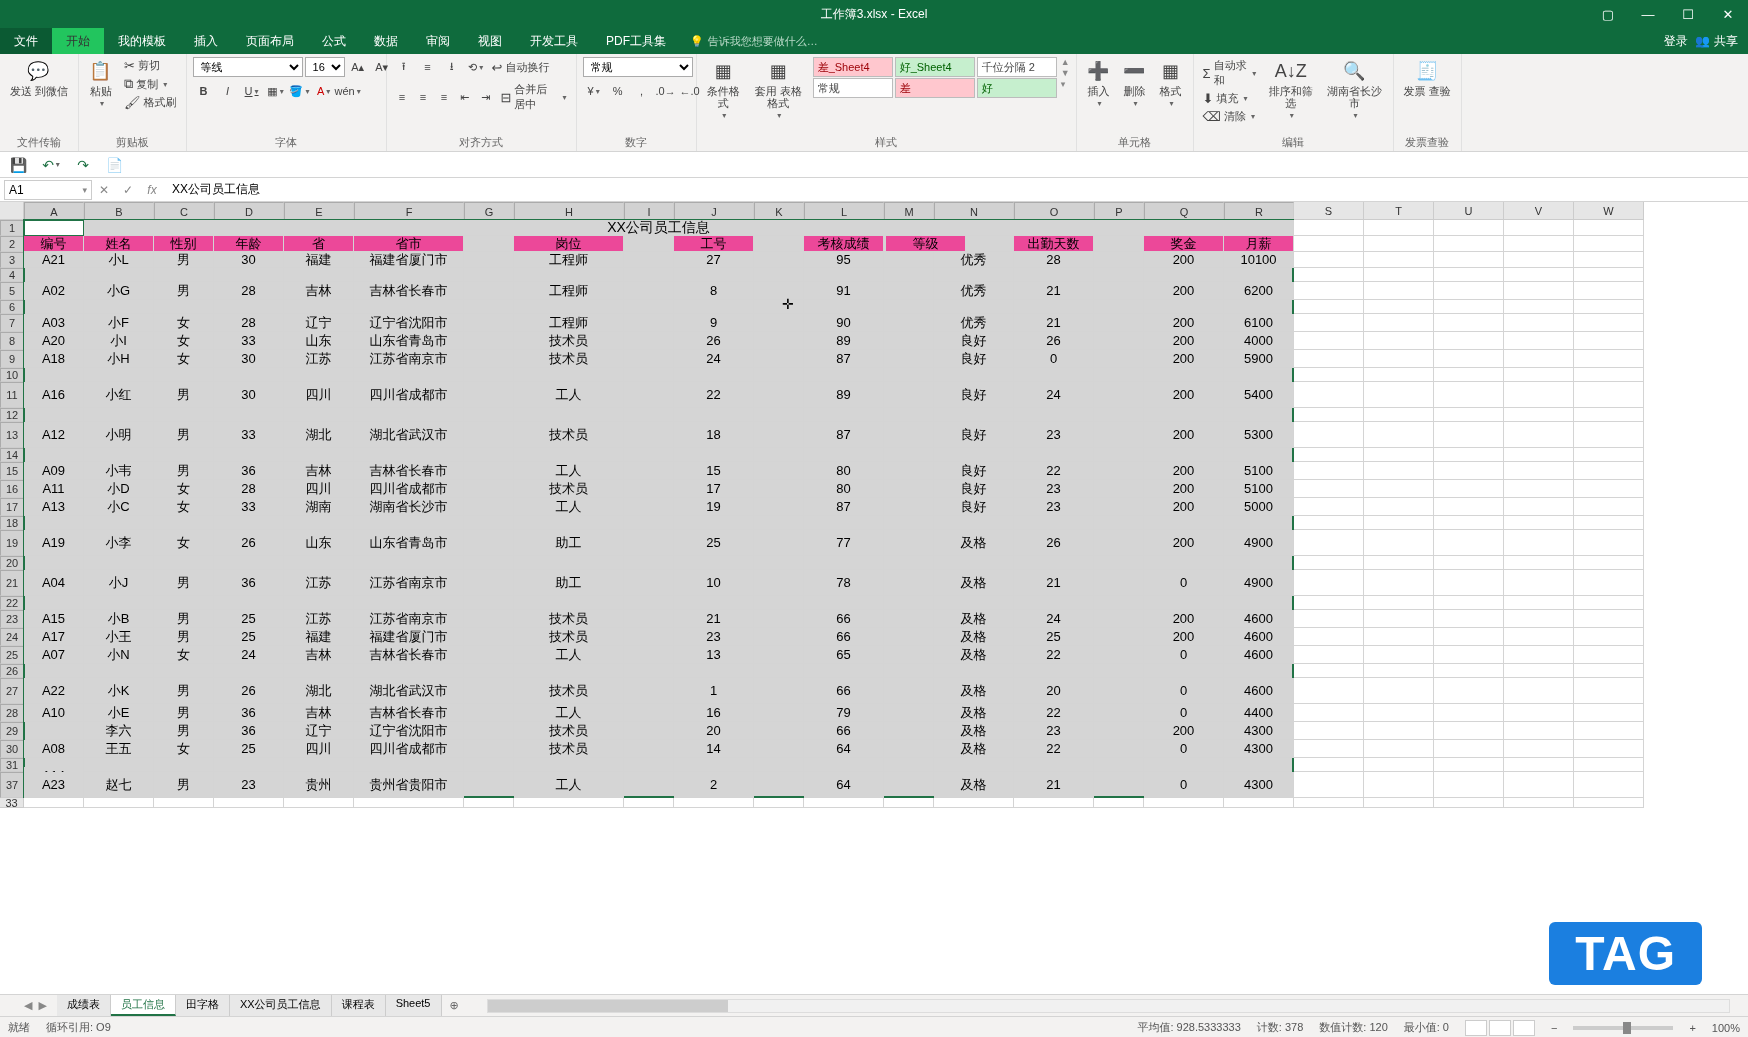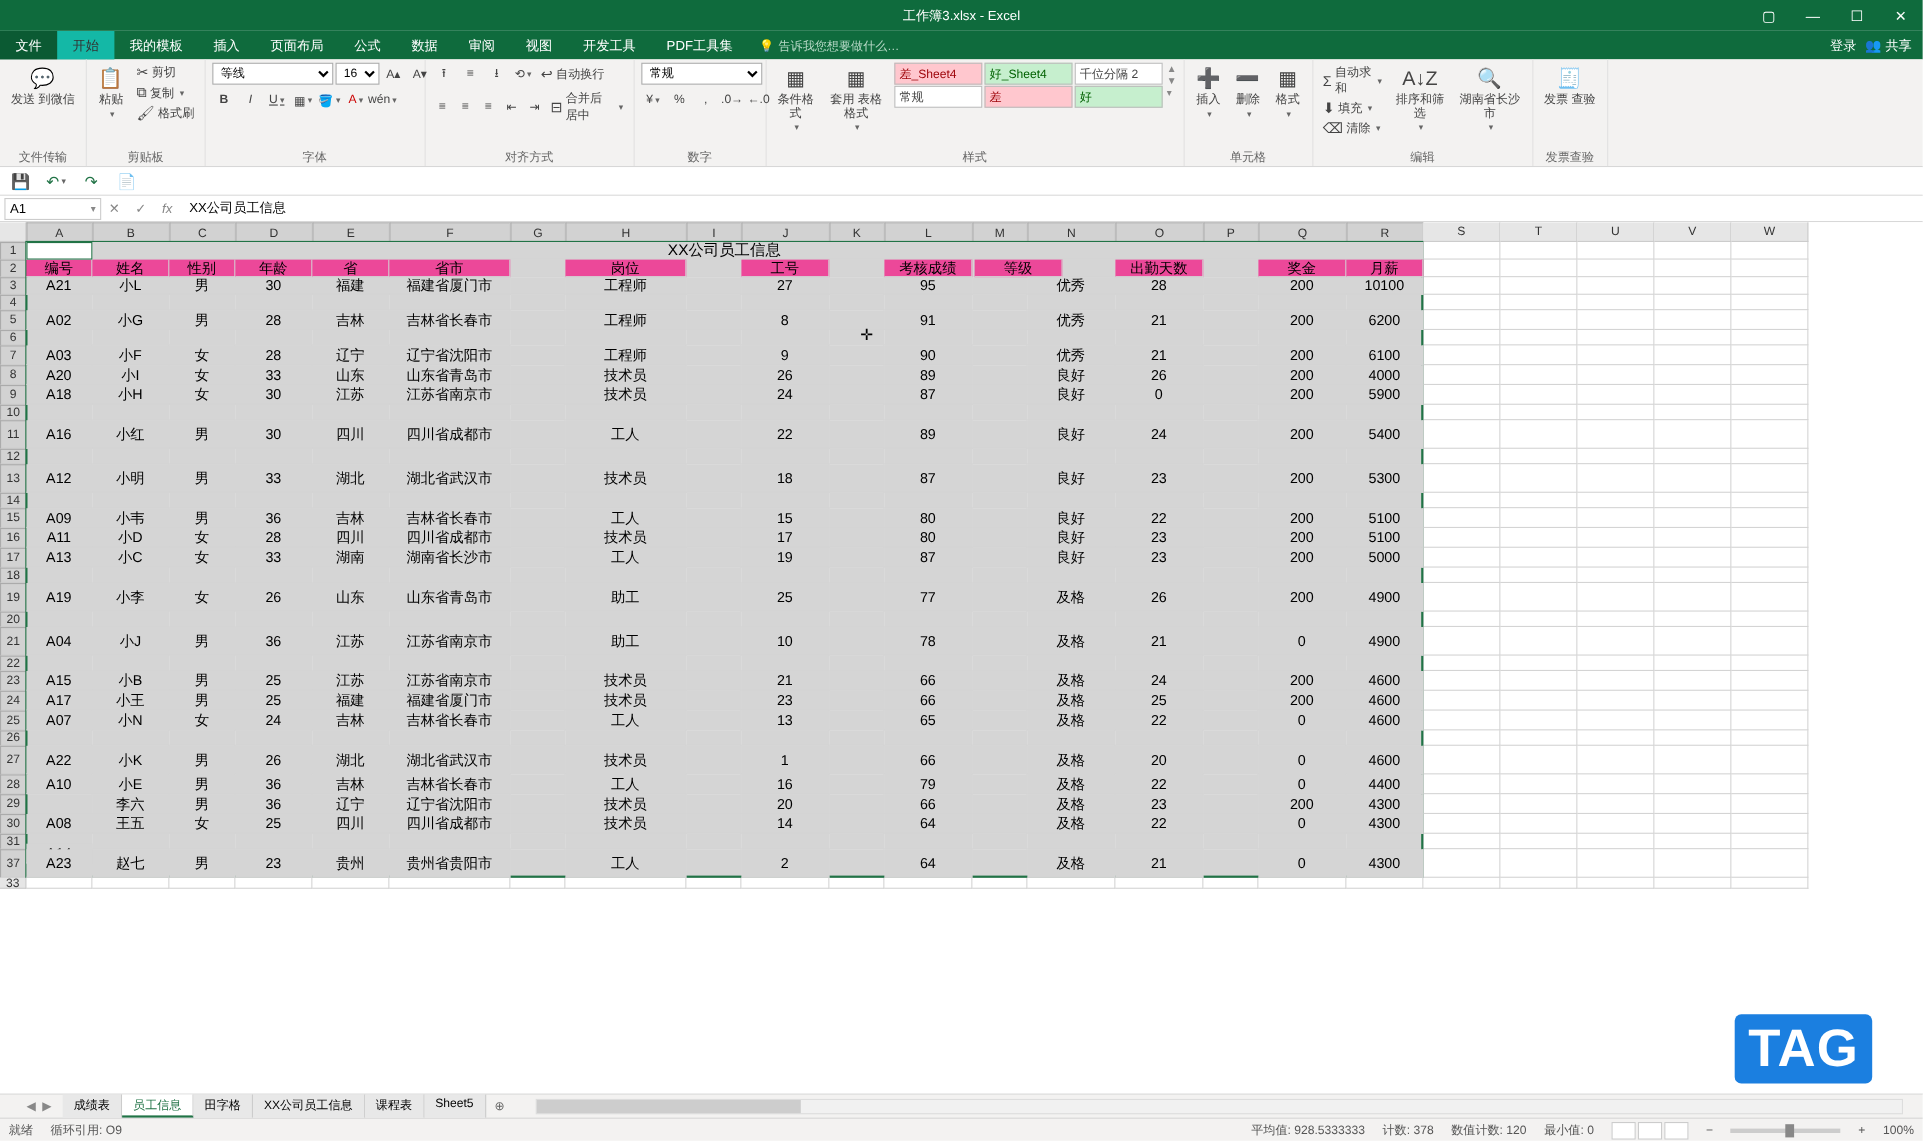--- a/index.html
+++ b/index.html
@@ -3,21 +3,21 @@
 <meta charset="utf-8">
 <style>
 * { box-sizing: border-box; margin: 0; padding: 0; font-family: "Microsoft YaHei", "Segoe UI", sans-serif; }
 body { background: #fff; overflow: hidden; width: 1748px; height: 1037px; position: relative; }
 .titlebar { height: 28px; background: #0f6b3d; color: #fff; display: flex; align-items: center; justify-content: center; position: relative; }
 .titlebar .title { font-size: 12px; }
 .titlebar .win-controls { position: absolute; right: 0; display: flex; }
 .titlebar .win-btn { width: 40px; height: 28px; display: flex; align-items: center; justify-content: center; font-size: 13px; cursor: pointer; }
 .menubar { height: 26px; background: #0f6b3d; display: flex; align-items: stretch; color: #fff; font-size: 12px; }
 .menubar .tab { padding: 0 14px; display: flex; align-items: center; cursor: pointer; }
-.menubar .tab.active { background: #14b8a6; color: #333; }
+.menubar .tab.active { background: #22c55e; color: #333; }
 .menubar .tab.file { background: #0b5a33; }
 .menubar .tell-me { margin-left: 10px; color: #b8d9c7; font-size: 11px; display: flex; align-items: center; gap: 4px; }
 .menubar .right { margin-left: auto; display: flex; align-items: center; gap: 8px; padding-right: 10px; }
 .menubar .right span { cursor: pointer; }
 .ribbon { height: 98px; background: #f3f2f1; border-bottom: 1px solid #d4d4d4; display: flex; font-size: 11px; color: #444; }
 .rgroup { border-right: 1px solid #e1e1e1; padding: 3px 6px 1px; display: flex; flex-direction: column; justify-content: space-between; }
 .rgroup .label { text-align: center; font-size: 11px; color: #666; padding-top: 2px; }
 .rgroup .body { display: flex; gap: 4px; align-items: flex-start; }
 .bigbtn { display: flex; flex-direction: column; align-items: center; gap: 2px; padding: 2px 4px; cursor: pointer; }
 .bigbtn .ico { width: 24px; height: 24px; display: flex; align-items: center; justify-content: center; font-size: 18px; }
@@ -65,21 +65,21 @@
 .stab-add { padding: 2px 8px; cursor: pointer; color: #666; }
 .hscroll { flex: 1; margin-left: 20px; margin-right: 18px; height: 14px; background: #f1f1f1; position: relative; border: 1px solid #ddd; }
 .hscroll .thumb { position: absolute; left: 0; height: 100%; width: 240px; background: #cdcdcd; }
 .statusbar { height: 22px; background: #f3f2f1; border-top: 1px solid #d4d4d4; display: flex; align-items: center; font-size: 11px; color: #555; padding: 0 8px; gap: 16px; }
 .statusbar .sp { flex: 1; }
 .statusbar .view-btns { display: flex; gap: 2px; }
 .statusbar .vbtn { width: 22px; height: 16px; border: 1px solid #ccc; background: #fff; cursor: pointer; }
 .zoom-slider { width: 100px; height: 4px; background: #ccc; position: relative; }
 .zoom-slider .zt { position: absolute; left: 50%; top: -4px; width: 8px; height: 12px; background: #888; }
 .watermark { position: absolute; right: 46px; bottom: 52px; display: flex; align-items: center; gap: 10px; z-index: 50; }
-.wm-tag { background: #1b7fe0; color: #fff; font-weight: 900; font-size: 48px; padding: 4px 12px; border-radius: 6px; font-family: Arial Black, sans-serif; letter-spacing: 1px; }
+.wm-tag { background: #1b7fe0; color: #fff; font-weight: 900; font-size: 48px; padding: 4px 26px; border-radius: 6px; font-family: Arial Black, sans-serif; letter-spacing: 1px; }
 .wm-txt { display: flex; flex-direction: column; line-height: 1; }
 .wm-txt .l1 { color: #e63b2e; font-size: 34px; font-weight: 900; }
 .wm-txt .l2 { color: #1b7fe0; font-size: 20px; font-weight: 700; font-style: italic; }
 .cursor-cross { position: absolute; z-index: 30; font-size: 14px; color: #000; pointer-events: none; }
 </style>
 </head>
 <body>
 
 <div class="titlebar">
   <span class="title">工作簿3.xlsx - Excel</span>

